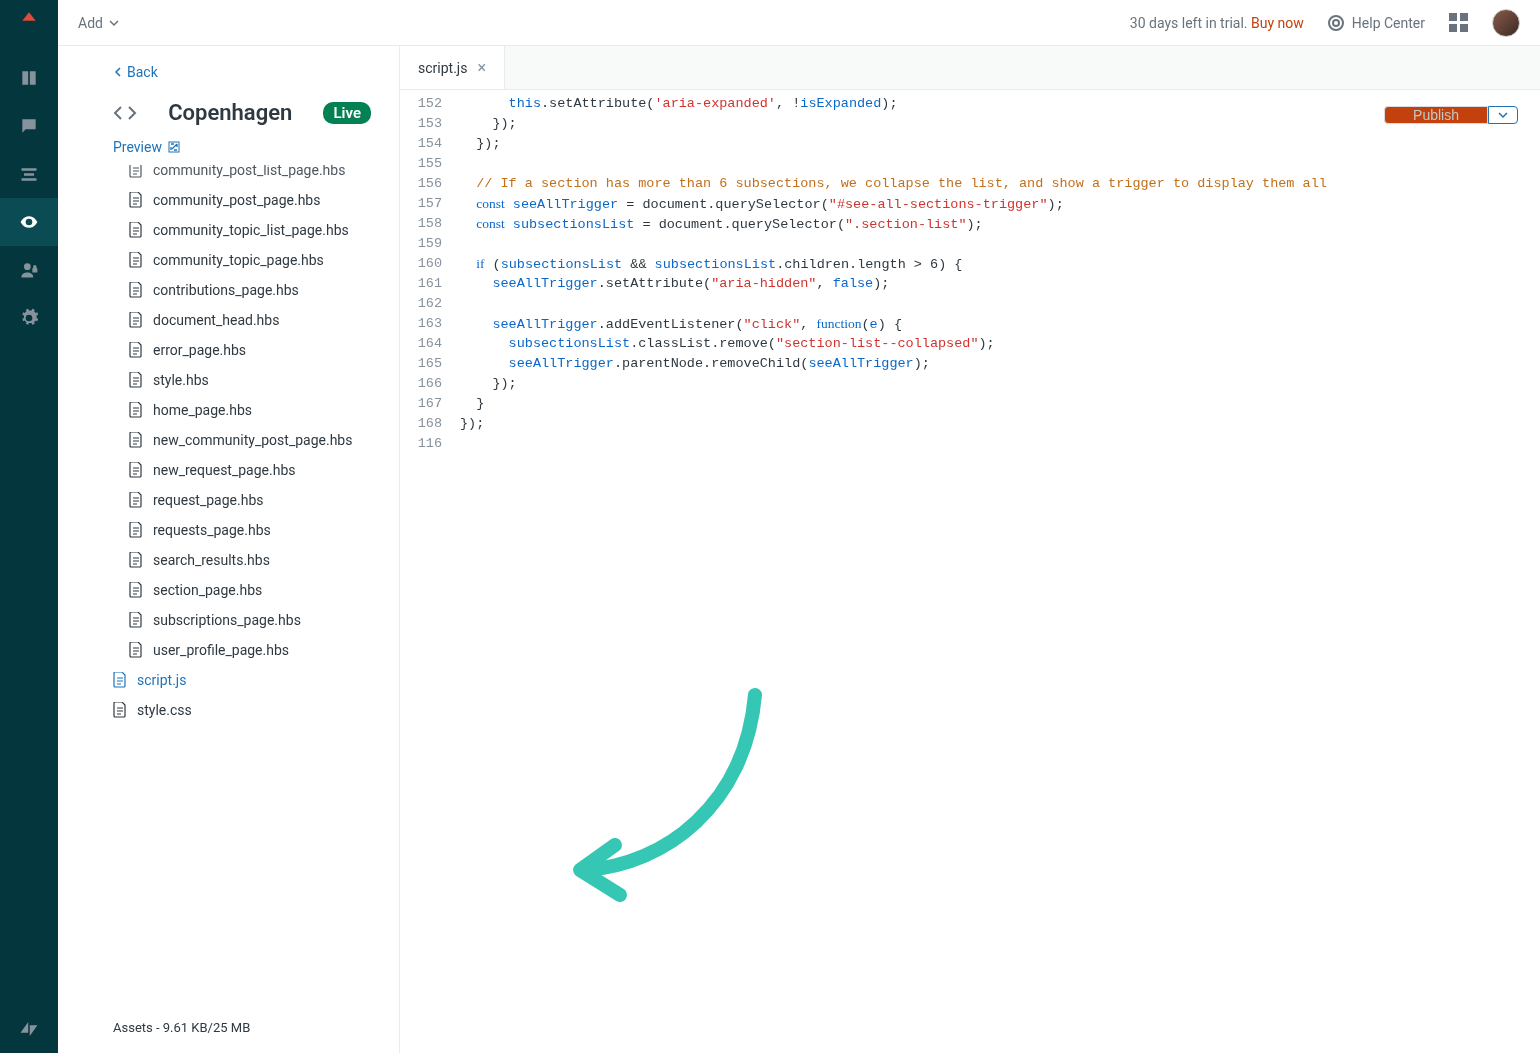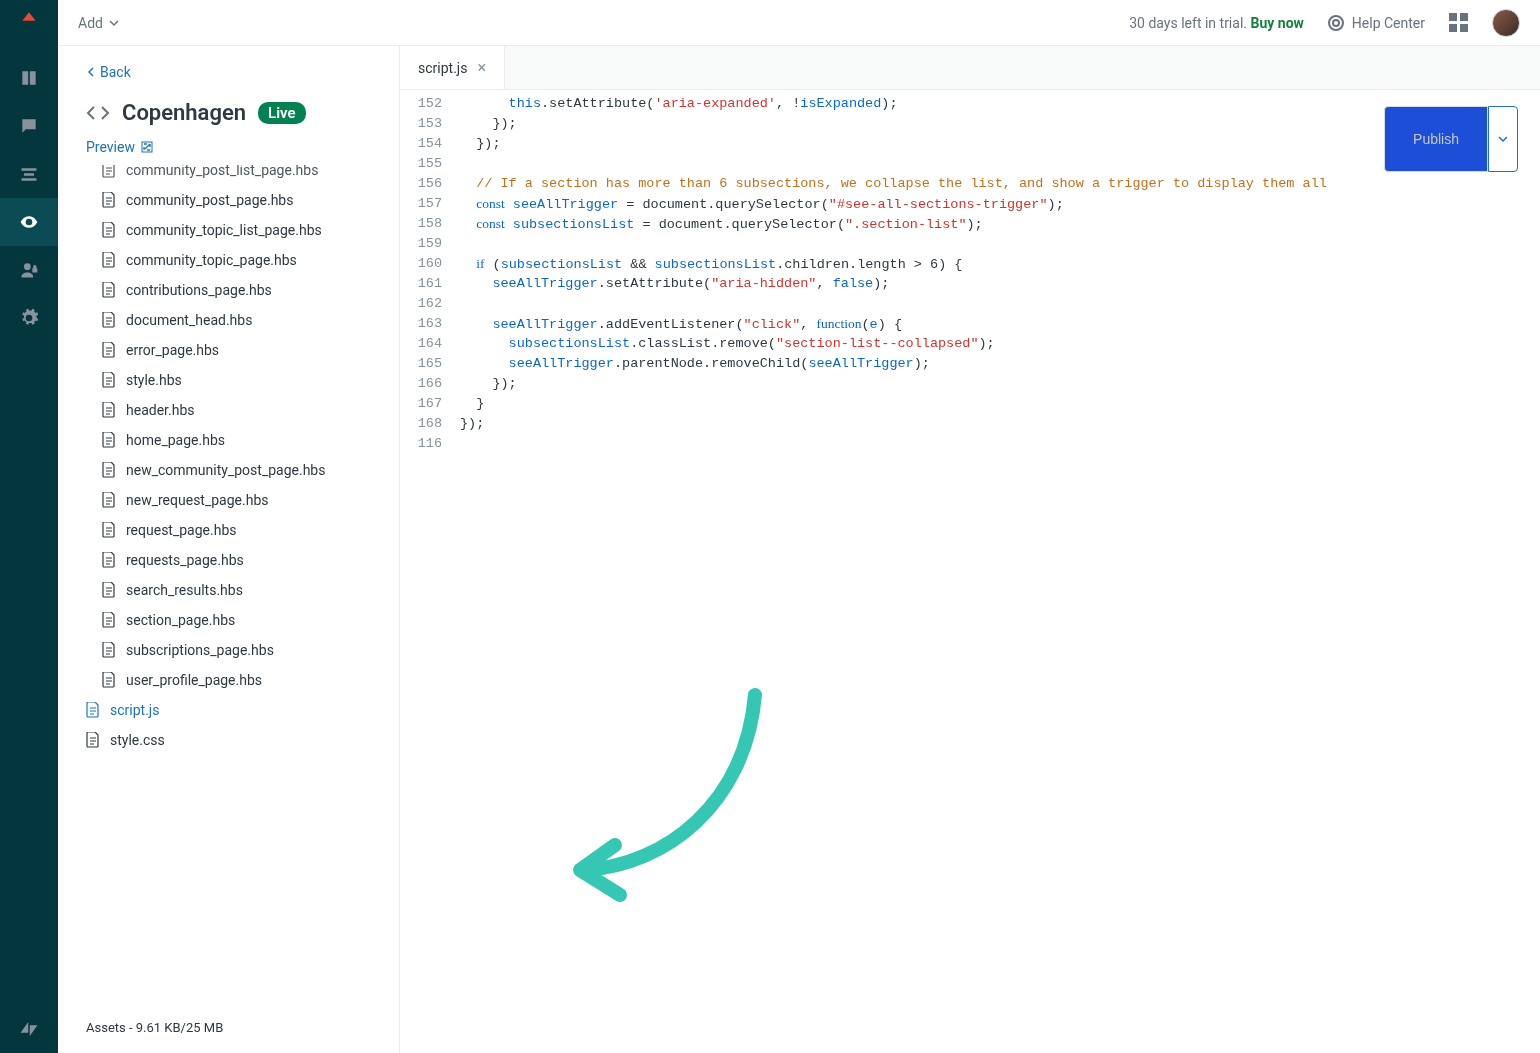--- a/index.html
+++ b/index.html
@@ -15,53 +15,53 @@
 .rail svg { width: 20px; height: 20px; fill: currentColor; }
 
 
 .main { flex: 1; display: flex; flex-direction: column; min-width: 0; }
 
 
 .topbar { height: 46px; border-bottom: 1px solid #e9ebed; display: flex; align-items: center; padding: 11px 20px; }
 .topbar-left { display: flex; align-items: center; gap: 6px; color: #68737d; cursor: pointer; }
 .topbar-right { margin-left: auto; display: flex; align-items: center; gap: 24px; color: #68737d; }
 .trial-text { font-size: 14px; }
-.trial-text .buy { color: #15803d; cursor: pointer; font-weight: bold; }
+.trial-text .buy { color: #c2410c; cursor: pointer; }
 .help-center { display: flex; align-items: center; gap: 8px; cursor: pointer; text-align: right; }
 .apps-icon, .avatar { cursor: pointer; }
 .avatar { width: 28px; height: 28px; border-radius: 50%; background: linear-gradient(135deg,#8a5b4a,#3a2a25); border:1px solid #ccc; }
 .apps-grid { display:grid; grid-template-columns:repeat(2,8px); grid-template-rows:repeat(2,8px); gap:3px; }
 .apps-grid span { background:#68737d; width:8px; height:8px; }
 
 
 .body { flex: 1; display: flex; min-height: 0; }
 
 
-.sidebar { width: 342px; border-right: 1px solid #e9ebed; display: flex; flex-direction: column; }
+.sidebar { width: 342px; border-right: 1px solid #e9ebed; display: flex; flex-direction: column; padding-left: 27px; }
 .side-head { padding: 18px 28px 10px; }
 .back-link { color: #1f73b7; font-size: 14px; cursor: pointer; display:inline-flex; align-items:center; gap:4px; }
-.theme-row { display: flex; align-items: center; gap: 12px; margin-top: 20px; }
+.theme-row { display: flex; align-items: center; gap: 12px; margin-top: 20px; justify-content: space-between; }
 .theme-title { font-size: 22px; font-weight: 600; color: #2f3941; }
 .live-badge { background: #038153; color: #fff; font-size: 15px; font-weight: 600; padding: 2px 10px; border-radius: 10px; }
 .preview-link { color: #1f73b7; font-size: 14px; cursor: pointer; margin-top: 14px; display:inline-flex; align-items:center; gap:6px; }
 .file-list { flex: 1; overflow-y: auto; padding: 4px 0 8px; }
 .file-item { display: flex; align-items: center; gap: 10px; padding: 7px 28px 7px 28px; cursor: pointer; color: #2f3941; font-size: 14px; }
 .file-item.nested { padding-left: 44px; }
 .file-item.active { color: #1f73b7; }
 .file-item svg { width: 14px; height: 16px; flex-shrink: 0; }
 .side-foot { padding: 14px 28px 18px; font-size: 13px; color: #2f3941; border-top: 0; }
 
 
 .editor { flex: 1; display: flex; flex-direction: column; min-width: 0; }
 .tabs { height: 44px; border-bottom: 1px solid #e9ebed; background:#f8f9f9; display: flex; align-items: stretch; }
 .tab { display: flex; align-items: center; gap: 10px; padding: 0 18px; border-right: 1px solid #e9ebed; background: #fff; font-size: 14px; cursor:pointer; }
 .tab-close { color: #87929d; font-size: 16px; cursor:pointer; line-height:1; }
 .editor-body { flex: 1; position: relative; overflow: hidden; }
 .publish-wrap { position: absolute; top: 16px; right: 22px; display: flex; z-index: 5; }
-.publish-btn { background: #1d4ed8; border: 1px solid #d8dcde; color: #c2c8cc; padding: 24px 28px; border-radius: 4px 0 0 4px; font-size: 14px; cursor: default; }
+.publish-btn { background: #c2410c; border: 1px solid #d8dcde; color: #c2c8cc; padding: 0 28px; border-radius: 4px 0 0 4px; font-size: 14px; cursor: default; }
 .publish-caret { border: 1px solid #1f73b7; border-radius: 0 4px 4px 0; width: 30px; display:flex; align-items:center; justify-content:center; color:#1f73b7; cursor:pointer; background:#fff; }
 .code-area { display: flex; font-family: "SFMono-Regular", Consolas, "Liberation Mono", Menlo, monospace; font-size: 13.5px; line-height: 20px; padding-top: 4px; height:100%; overflow:auto; }
 .gutter { width: 52px; text-align: right; color: #87929d; padding-right: 10px; user-select:none; }
 .gutter div { height: 20px; }
 .code { flex:1; white-space: pre; color: #2f3941; padding-left: 8px; }
 .code div { height: 20px; }
 .tok-kw { color: #0b68cb; font-family: Liberation Serif, serif; }
 .tok-str { color: #d1332e; }
 .tok-comment { color: #c1701c; }
 .tok-id { color: #0b68cb; }
@@ -230,27 +230,20 @@
                 <path d="M4 6h6M4 9h6M4 12h4" stroke="currentColor" stroke-width="1"></path>
               </svg>
               <span>error_page.hbs</span>
             </div>
             <div class="file-item nested">
               <svg viewBox="0 0 14 16">
                 <path d="M2 0h7l3 3v11a1 1 0 01-1 1H2a1 1 0 01-1-1V1a1 1 0 011-1z" fill="none" stroke="currentColor" stroke-width="1.2"></path>
                 <path d="M4 6h6M4 9h6M4 12h4" stroke="currentColor" stroke-width="1"></path>
               </svg>
               <span>style.hbs</span>
-            </div>
-            <div class="file-item nested">
-              <svg viewBox="0 0 14 16">
-                <path d="M2 0h7l3 3v11a1 1 0 01-1 1H2a1 1 0 01-1-1V1a1 1 0 011-1z" fill="none" stroke="currentColor" stroke-width="1.2"></path>
-                <path d="M4 6h6M4 9h6M4 12h4" stroke="currentColor" stroke-width="1"></path>
-              </svg>
-              <span>header.hbs</span>
             </div>
             <div class="file-item nested">
               <svg viewBox="0 0 14 16">
                 <path d="M2 0h7l3 3v11a1 1 0 01-1 1H2a1 1 0 01-1-1V1a1 1 0 011-1z" fill="none" stroke="currentColor" stroke-width="1.2"></path>
                 <path d="M4 6h6M4 9h6M4 12h4" stroke="currentColor" stroke-width="1"></path>
               </svg>
               <span>home_page.hbs</span>
             </div>
             <div class="file-item nested">
               <svg viewBox="0 0 14 16">

